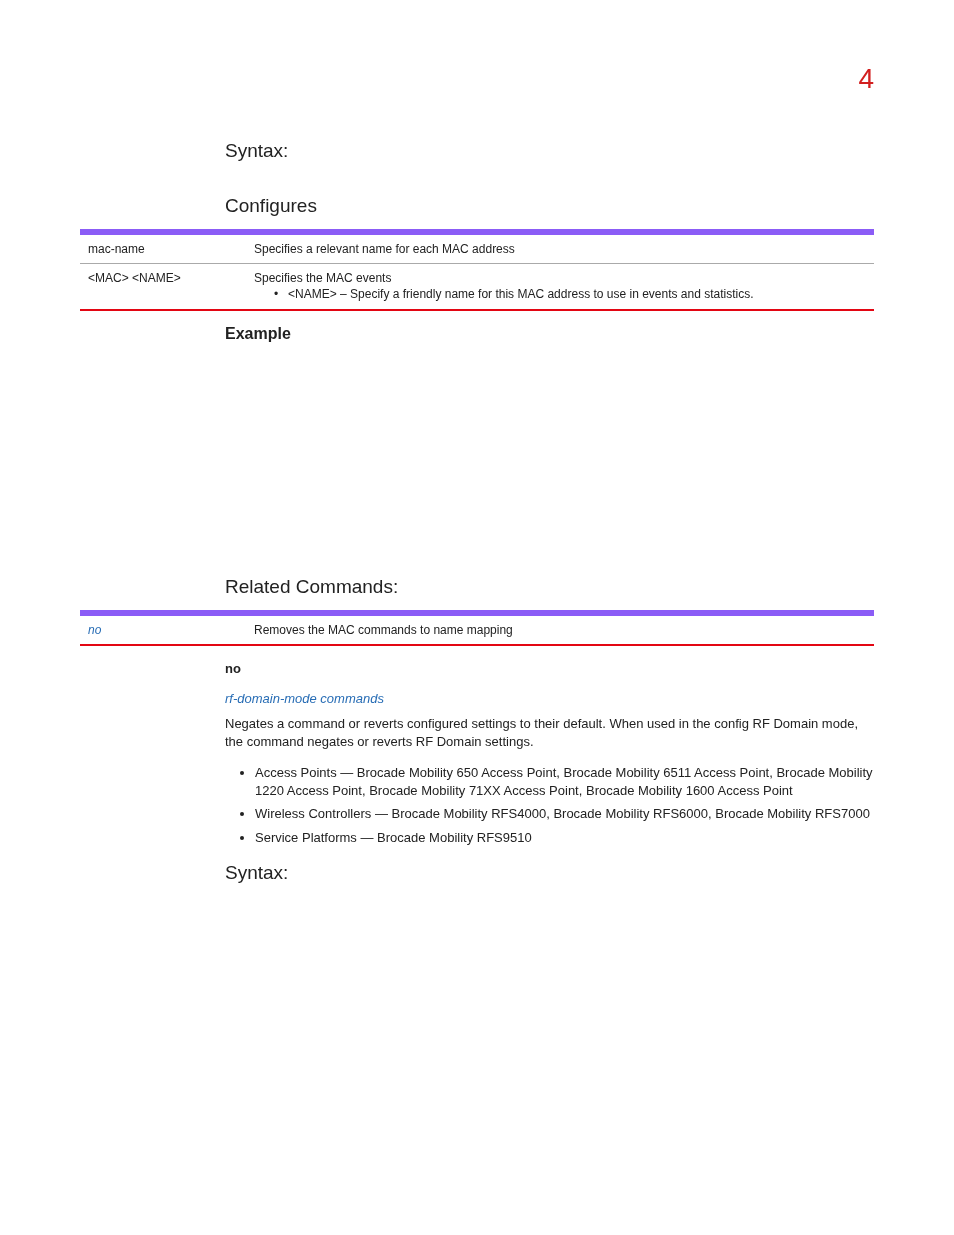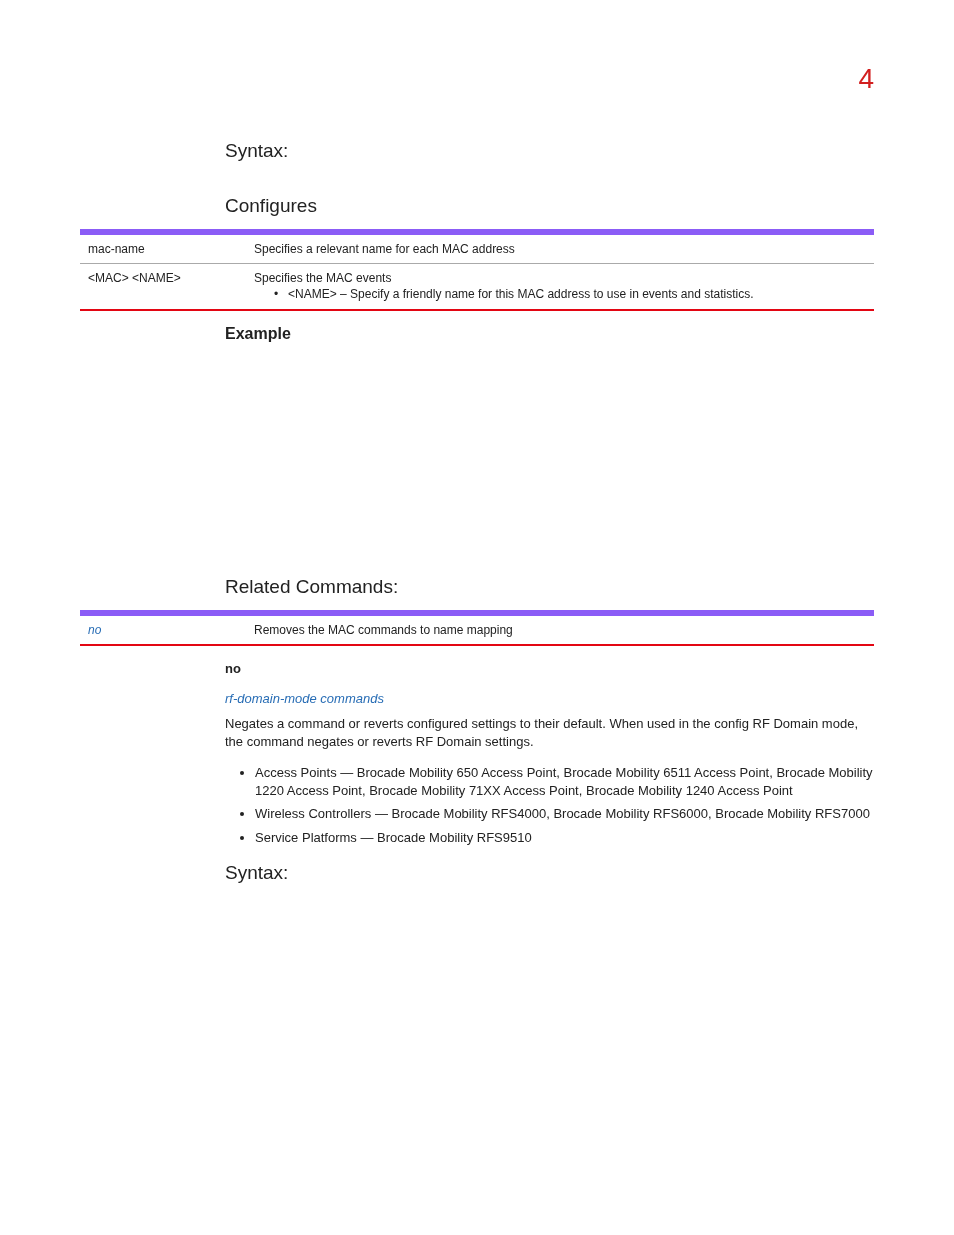--- a/index.html
+++ b/index.html
@@ -106,21 +106,21 @@
     </table>
 
   <div class="indent-body">
     <div class="no-head">no</div>
     <div style="margin-top:12px">
       <a href="#" class="link-blue nounder">rf-domain-mode commands</a>
     </div>
     <div class="para">Negates a command or reverts configured settings to their default. When used in the config RF Domain mode, the       command negates or reverts RF Domain settings.</div>
     <div class="list">
       <ul>
-        <li>Access Points — Brocade Mobility 650 Access Point, Brocade Mobility 6511 Access Point, Brocade Mobility 1220 Access Point, Brocade Mobility 71XX Access Point, Brocade Mobility 1240 Access Point</li>
+        <li>Access Points — Brocade Mobility 650 Access Point, Brocade Mobility 6511 Access Point, Brocade Mobility 1220 Access Point, Brocade Mobility 71XX Access Point, Brocade Mobility 1600 Access Point</li>
         <li>Wireless Controllers — Brocade Mobility RFS4000, Brocade Mobility RFS6000, Brocade Mobility RFS7000</li>
         <li>Service Platforms — Brocade Mobility RFS9510</li>
       </ul>
     </div>
     <h3 class="section">Syntax:</h3>
   </div>
 
 </div>
 
 </body></html>

